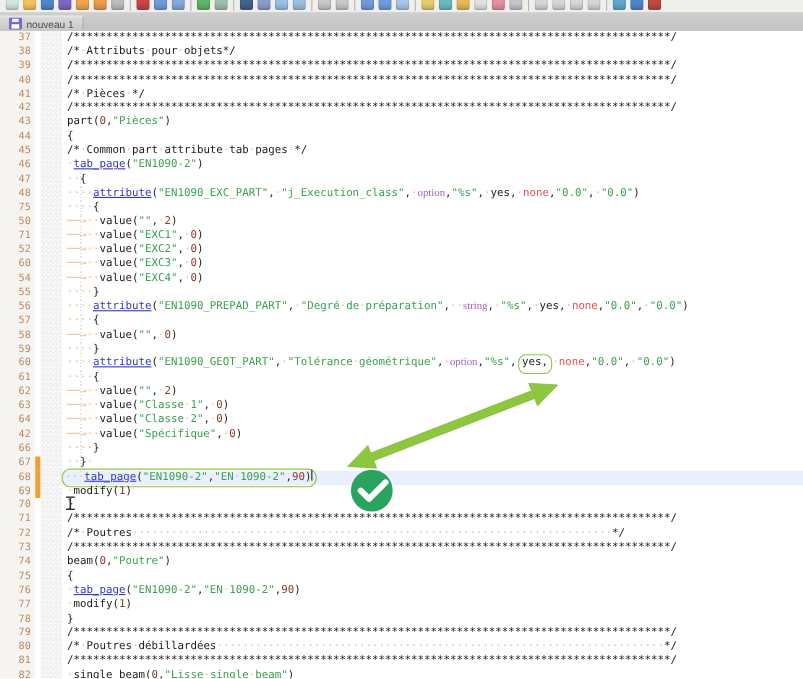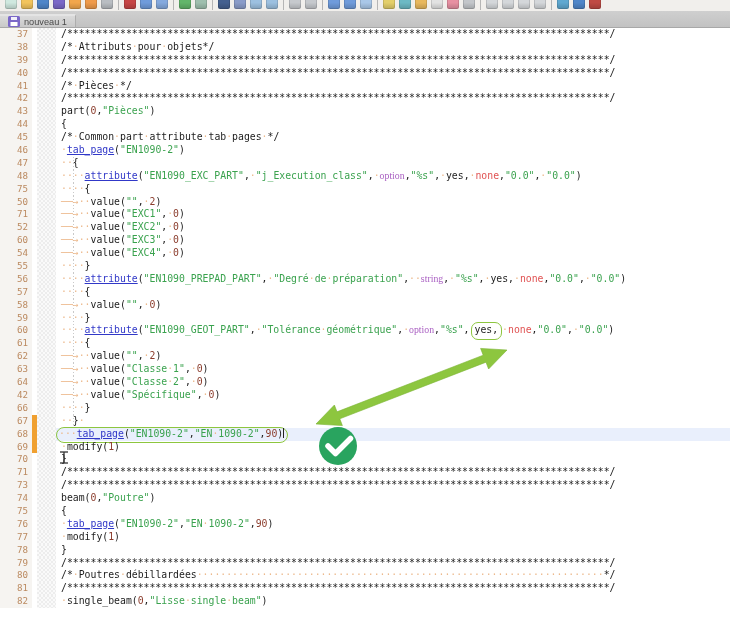--- a/index.html
+++ b/index.html
@@ -143,20 +143,21 @@
         <div class="row"><span class="ln">62</span><span class="chg"></span><span class="fold"></span><span class="code g"><span class="c-tab">──→</span><span class="c-w">··</span><span class="c-t">value(</span><span class="c-s">""</span><span class="c-t">,</span><span class="c-w">·</span><span class="c-n">2</span><span class="c-t">)</span></span></div>
         <div class="row"><span class="ln">63</span><span class="chg"></span><span class="fold"></span><span class="code g"><span class="c-tab">──→</span><span class="c-w">··</span><span class="c-t">value(</span><span class="c-s">"Classe</span><span class="c-w">·</span><span class="c-s">1"</span><span class="c-t">,</span><span class="c-w">·</span><span class="c-n">0</span><span class="c-t">)</span></span></div>
         <div class="row"><span class="ln">64</span><span class="chg"></span><span class="fold"></span><span class="code g"><span class="c-tab">──→</span><span class="c-w">··</span><span class="c-t">value(</span><span class="c-s">"Classe</span><span class="c-w">·</span><span class="c-s">2"</span><span class="c-t">,</span><span class="c-w">·</span><span class="c-n">0</span><span class="c-t">)</span></span></div>
         <div class="row"><span class="ln">42</span><span class="chg"></span><span class="fold"></span><span class="code g"><span class="c-tab">──→</span><span class="c-w">··</span><span class="c-t">value(</span><span class="c-s">"Spécifique"</span><span class="c-t">,</span><span class="c-w">·</span><span class="c-n">0</span><span class="c-t">)</span></span></div>
         <div class="row"><span class="ln">66</span><span class="chg"></span><span class="fold"></span><span class="code g"><span class="c-w">····</span><span class="c-t">}</span></span></div>
         <div class="row"><span class="ln">67</span><span class="chg on"></span><span class="fold"></span><span class="code g"><span class="c-w">··</span><span class="c-t">}</span><span class="c-w">·</span></span></div>
         <div class="row cur"><span class="ln">68</span><span class="chg on"></span><span class="fold"></span><span class="code"><span class="gbox"><span class="c-w">···</span><span class="c-k">tab_page</span><span class="c-t">(</span><span class="c-s">"EN1090-2"</span><span class="c-t">,</span><span class="c-s">"EN</span><span class="c-w">·</span><span class="c-s">1090-2"</span><span class="c-t">,</span><span class="c-n">90</span><span class="c-t">)</span><span class="caret"></span></span></span></div>
         <div class="row"><span class="ln">69</span><span class="chg on"></span><span class="fold"></span><span class="code"><span class="c-w">·</span><span class="c-t">modify(</span><span class="c-n">1</span><span class="c-t">)</span></span></div>
         <div class="row"><span class="ln">70</span><span class="chg"></span><span class="fold"></span><span class="code"><span class="c-t">}</span></span></div>
         <div class="row"><span class="ln">71</span><span class="chg"></span><span class="fold"></span><span class="code"><span class="c-t">/********************************************************************************************/</span></span></div>
+        <div class="row"><span class="ln">72</span><span class="chg"></span><span class="fold"></span><span class="code"><span class="c-t">/*</span><span class="c-w">·</span><span class="c-t">Poutres</span><span class="c-w">··········································································</span><span class="c-t">*/</span></span></div>
         <div class="row"><span class="ln">73</span><span class="chg"></span><span class="fold"></span><span class="code"><span class="c-t">/********************************************************************************************/</span></span></div>
         <div class="row"><span class="ln">74</span><span class="chg"></span><span class="fold"></span><span class="code"><span class="c-t">beam(</span><span class="c-n">0</span><span class="c-t">,</span><span class="c-s">"Poutre"</span><span class="c-t">)</span></span></div>
         <div class="row"><span class="ln">75</span><span class="chg"></span><span class="fold"></span><span class="code"><span class="c-t">{</span></span></div>
         <div class="row"><span class="ln">76</span><span class="chg"></span><span class="fold"></span><span class="code"><span class="c-w">·</span><span class="c-k">tab_page</span><span class="c-t">(</span><span class="c-s">"EN1090-2"</span><span class="c-t">,</span><span class="c-s">"EN</span><span class="c-w">·</span><span class="c-s">1090-2"</span><span class="c-t">,</span><span class="c-n">90</span><span class="c-t">)</span></span></div>
         <div class="row"><span class="ln">77</span><span class="chg"></span><span class="fold"></span><span class="code"><span class="c-w">·</span><span class="c-t">modify(</span><span class="c-n">1</span><span class="c-t">)</span></span></div>
         <div class="row"><span class="ln">78</span><span class="chg"></span><span class="fold"></span><span class="code"><span class="c-t">}</span></span></div>
         <div class="row"><span class="ln">79</span><span class="chg"></span><span class="fold"></span><span class="code"><span class="c-t">/********************************************************************************************/</span></span></div>
         <div class="row"><span class="ln">80</span><span class="chg"></span><span class="fold"></span><span class="code"><span class="c-t">/*</span><span class="c-w">·</span><span class="c-t">Poutres</span><span class="c-w">·</span><span class="c-t">débillardées</span><span class="c-w">·····································································</span><span class="c-t">*/</span></span></div>
         <div class="row"><span class="ln">81</span><span class="chg"></span><span class="fold"></span><span class="code"><span class="c-t">/********************************************************************************************/</span></span></div>
         <div class="row"><span class="ln">82</span><span class="chg"></span><span class="fold"></span><span class="code"><span class="c-w">·</span><span class="c-t">single_beam(</span><span class="c-n">0</span><span class="c-t">,</span><span class="c-s">"Lisse</span><span class="c-w">·</span><span class="c-s">single</span><span class="c-w">·</span><span class="c-s">beam"</span><span class="c-t">)</span></span></div>

